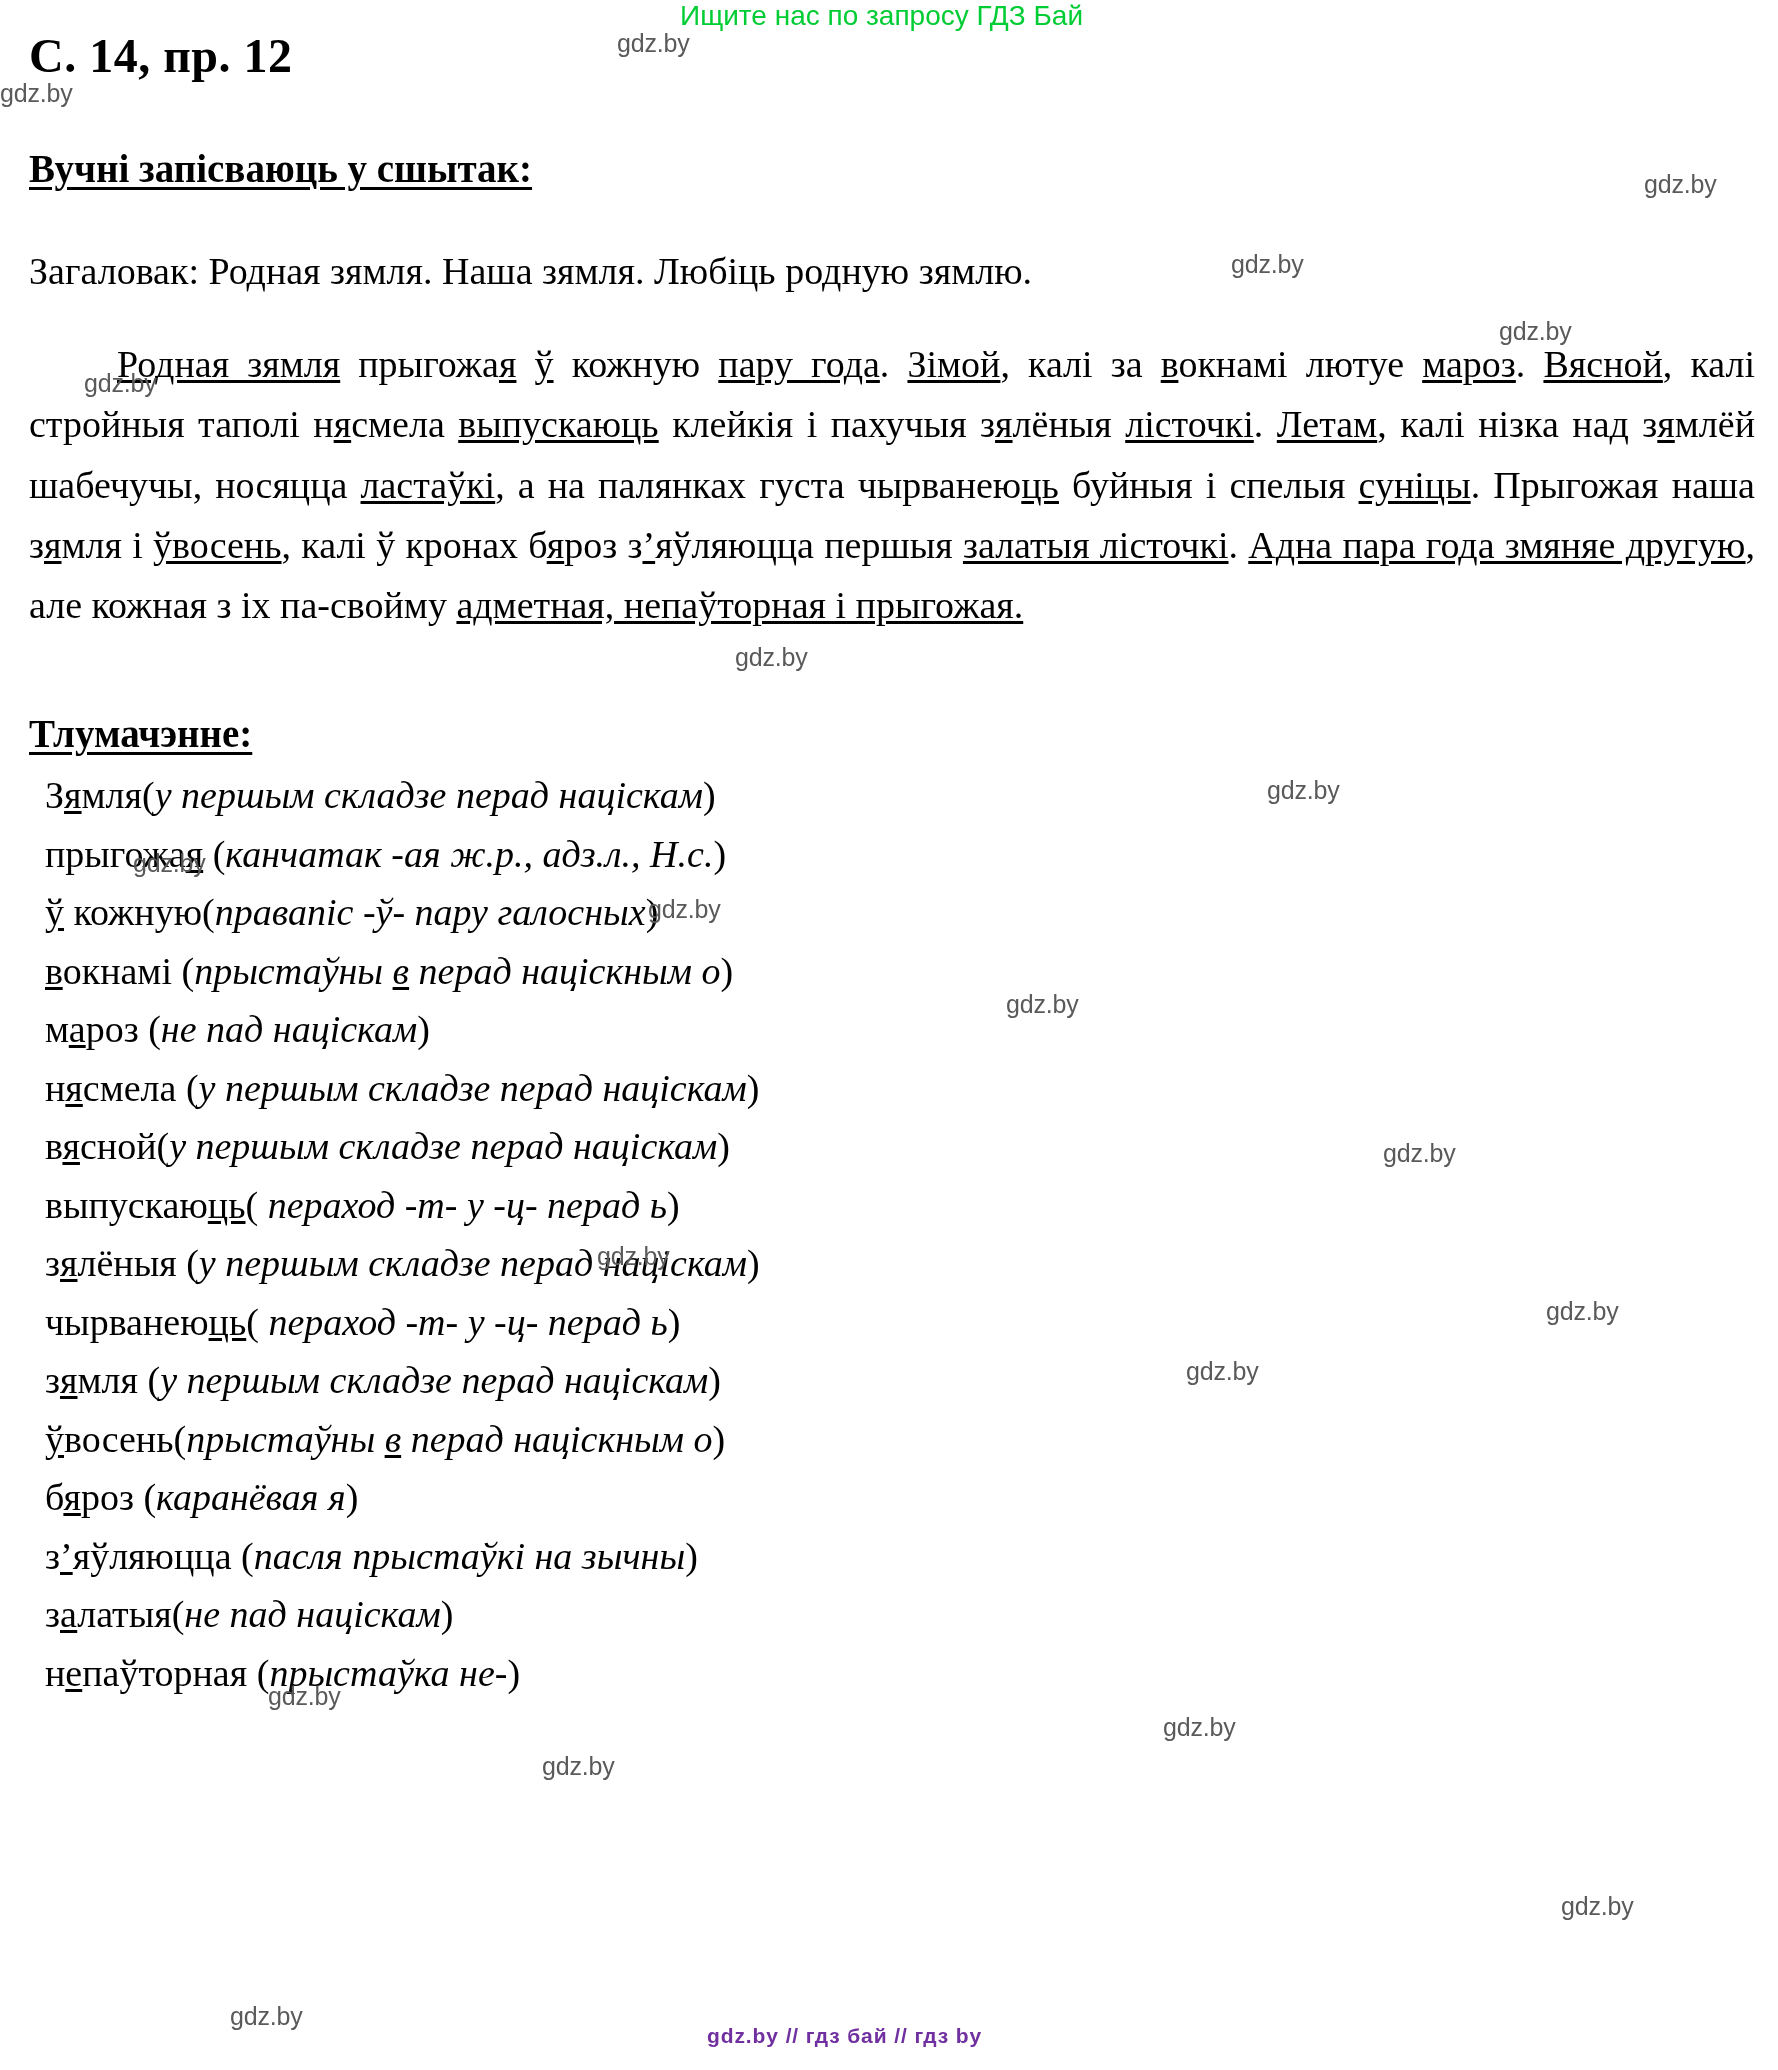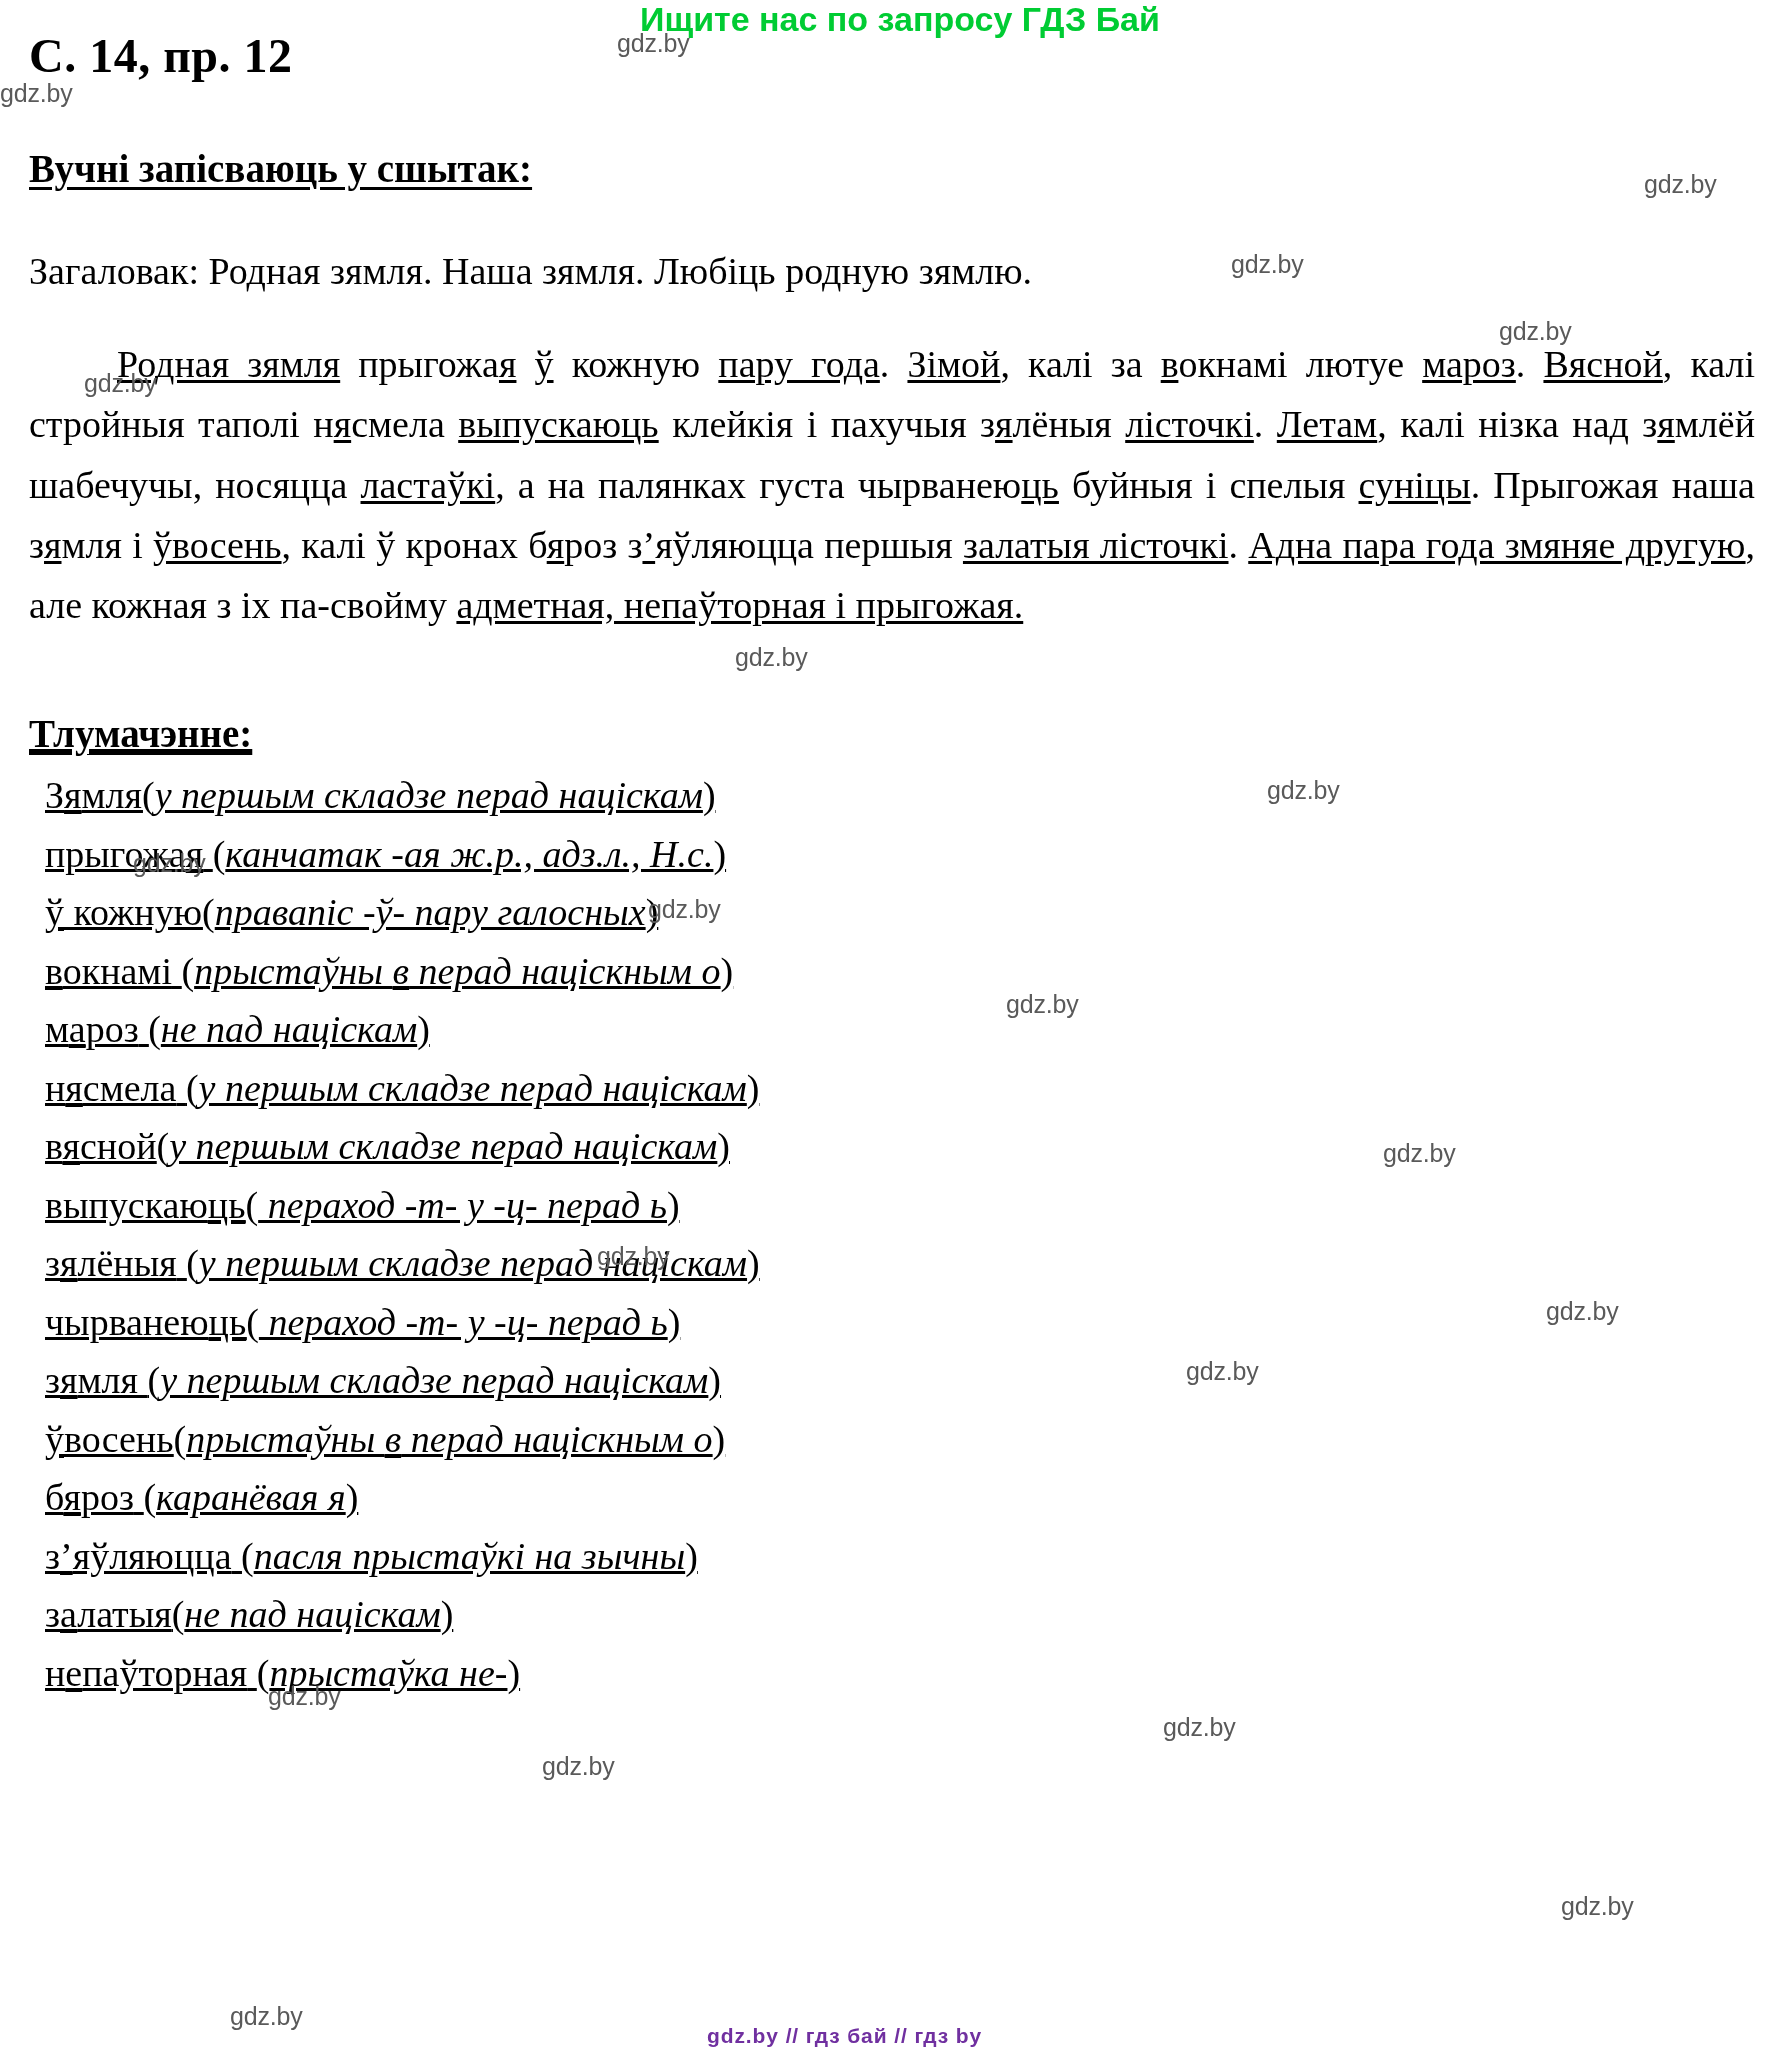--- a/index.html
+++ b/index.html
@@ -31,24 +31,24 @@
     color: #5a5a5a;
     white-space: nowrap;
     letter-spacing: -0.2px;
     text-align: right;
   }
 
   
   .promo {
     position: absolute;
     top: 0px;
-    left: 640px;
+    left: 680px;
     font-family: "Liberation Sans", "DejaVu Sans", sans-serif;
-    font-size: 34px;
-    font-weight: bold;
+    font-size: 28px;
+    font-weight: normal;
     color: #00cc33;
     white-space: nowrap;
     z-index: 6;
   }
 
   
   .footer {
     position: absolute;
     left: 707px;
     top: 2024px;
@@ -104,21 +104,20 @@
     margin: 41px 0 0 0;
     text-indent: 88px;
   }
   .para u {
     text-decoration: underline;
     text-underline-offset: 2.8px;
   }
 
   .tlum-block {
     margin-top: 79px;
-    text-decoration: underline;
   }
 
   .expl-list {
     list-style: none;
     margin: 11px 0 0 0;
     padding: 0;
   }
   .expl-list li {
     font-size: 38px;
     line-height: 1.54;

